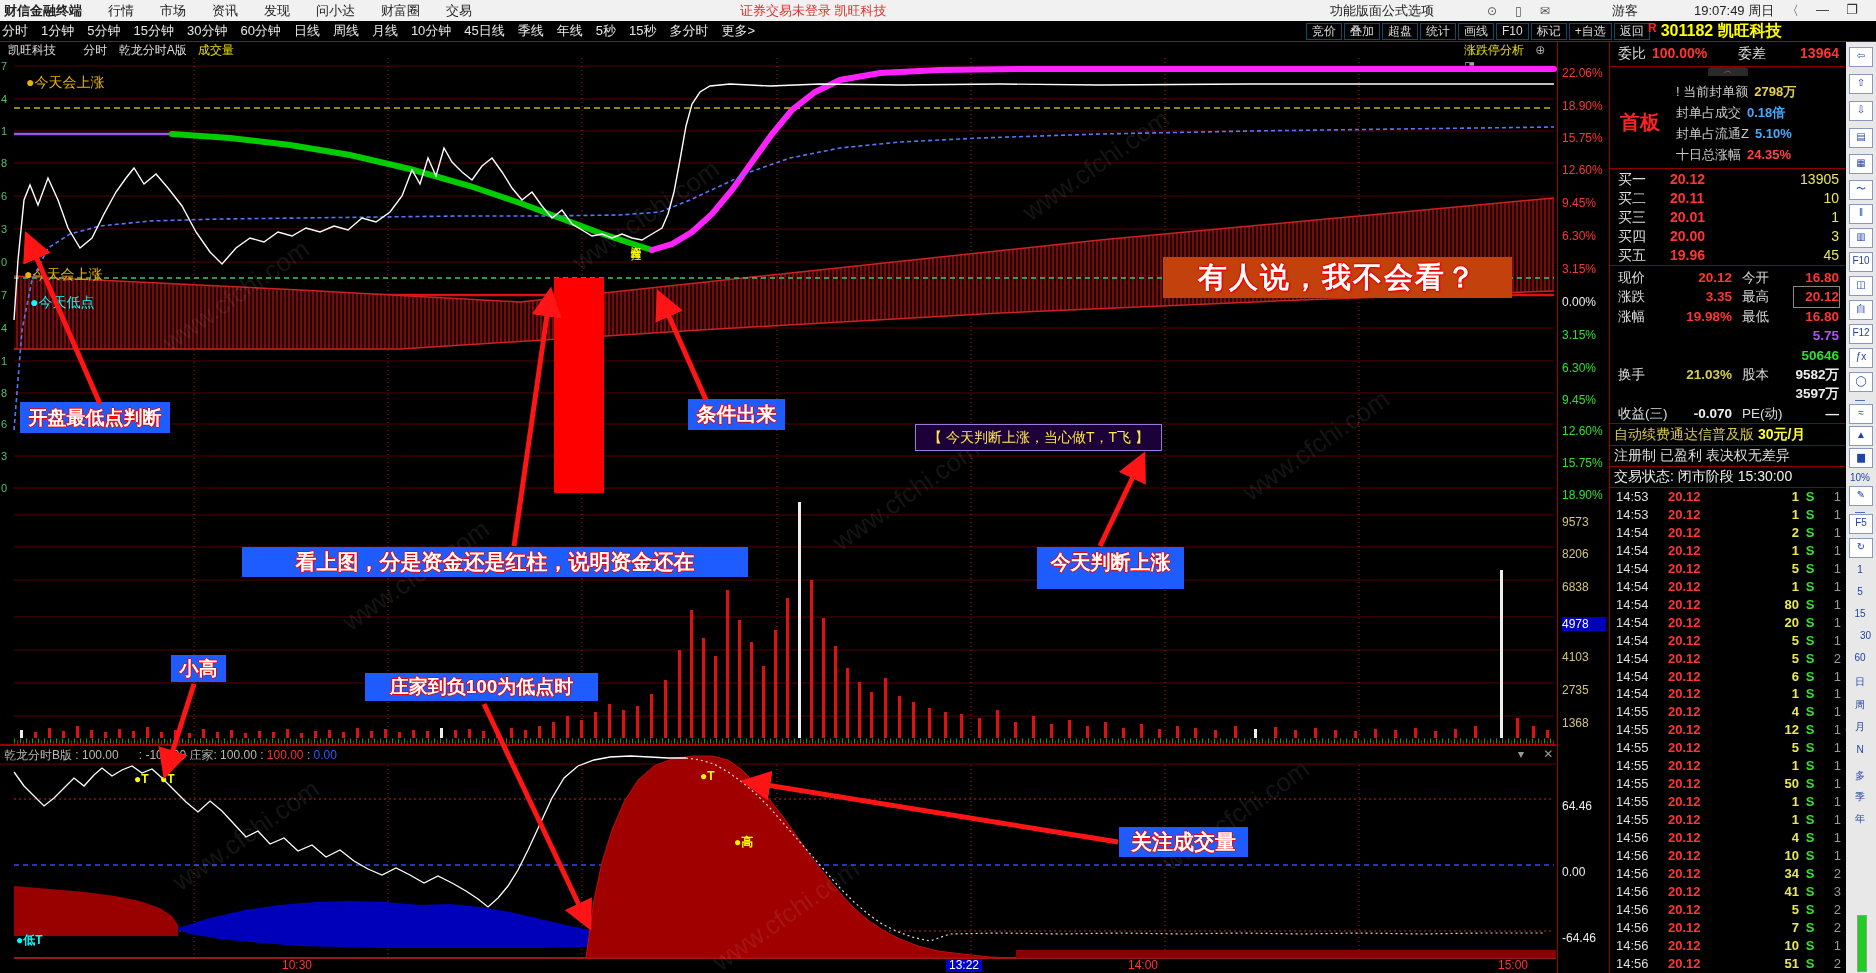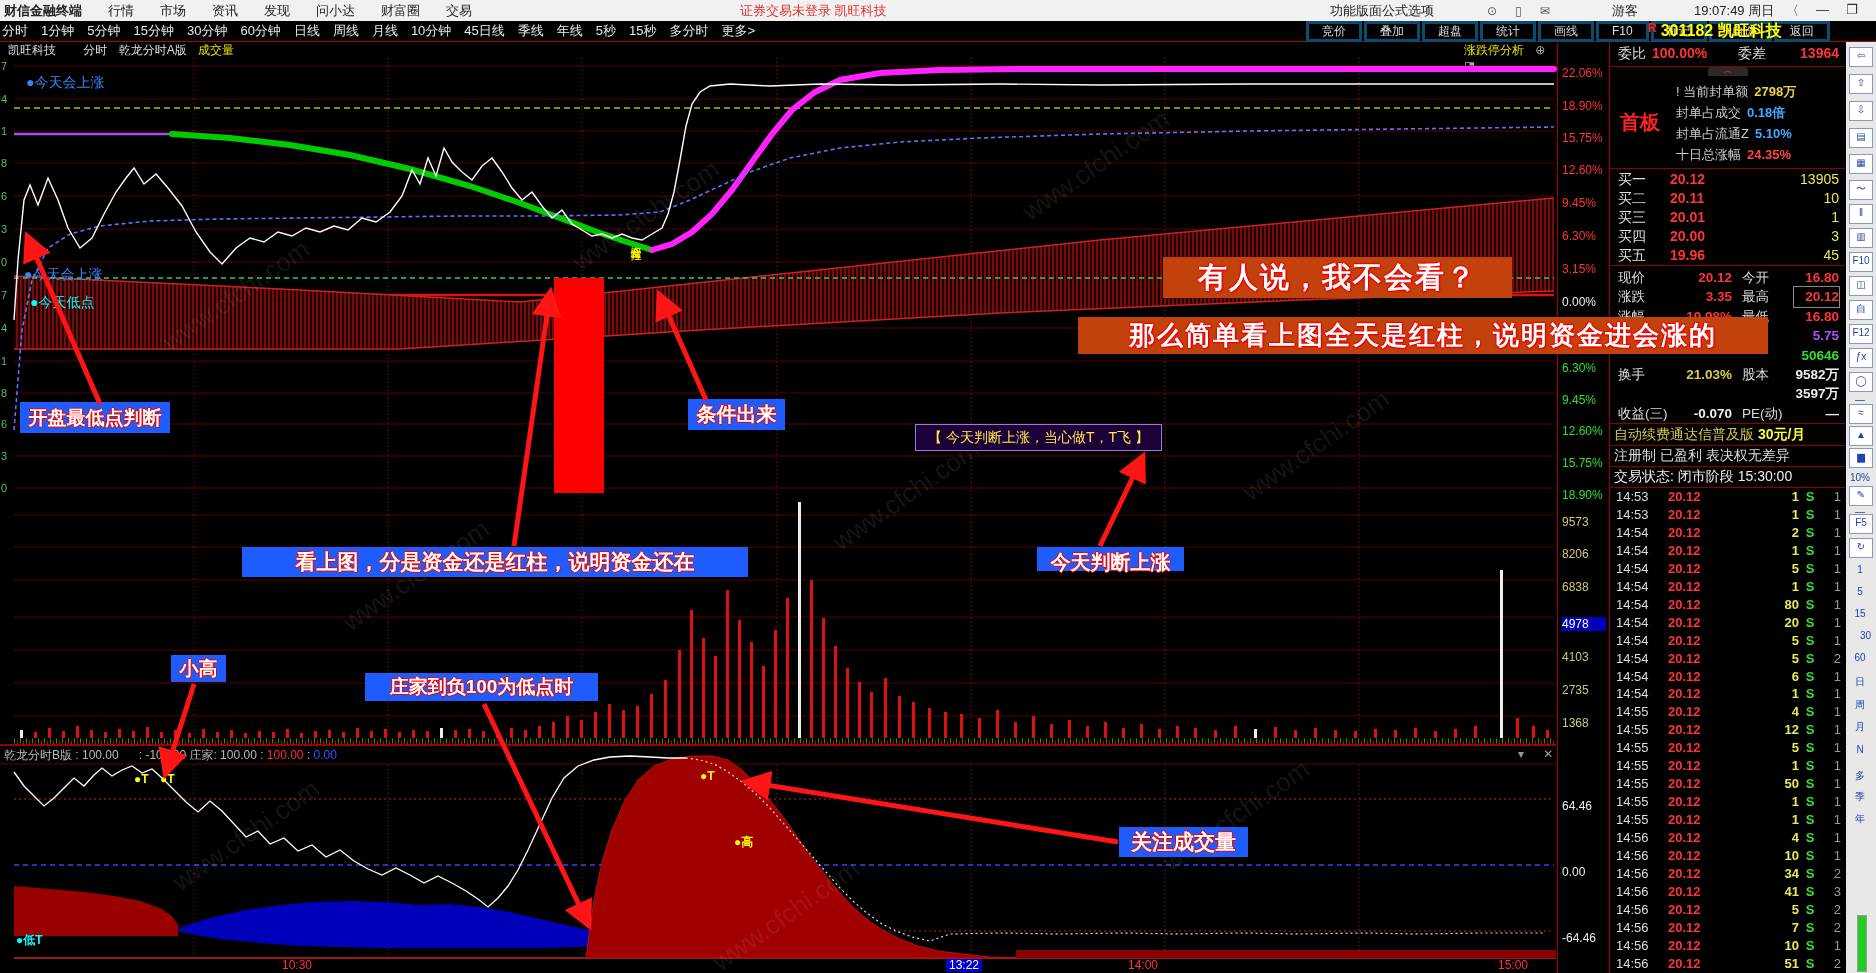--- a/index.html
+++ b/index.html
@@ -14,21 +14,21 @@
   #menubar .rmenu{position:absolute;display:flex;left:1330px;}
   #menubar .micons{position:absolute;left:1487px;display:flex;gap:18px;color:#555;font-size:12px;}
   #menubar .user{position:absolute;left:1612px;}
   #menubar .clock{position:absolute;left:1694px;}
   #menubar .winbtn{position:absolute;display:flex;gap:17px;left:1786px;color:#333;font-size:13px;}
   
   #toolbar{position:absolute;left:0;top:21px;width:1876px;height:20px;background:#000;
            border-bottom:1px solid #b00000;display:flex;align-items:center;font-size:13px;color:#e8e8e8;}
   #toolbar .periods{display:flex;gap:13px;margin-left:2px;white-space:nowrap;}
   #toolbar .tbuttons{position:absolute;left:1304px;display:flex;}
-  #toolbar .tbtn{border:3px solid #0c4a6e;padding:0 13px;margin-left:2px;font-size:12px;line-height:15px;color:#ddd;}
+  #toolbar .tbtn{border:1px solid #0c4a6e;padding:0 5px;margin-left:2px;font-size:12px;line-height:15px;color:#ddd;}
   #toolbar .stock{position:absolute;left:1648px;font-size:16px;font-weight:bold;color:#ffff00;}
   #toolbar .stock .rflag{color:#ff2222;font-size:12px;vertical-align:top;margin-right:4px;}
   
   #tabstrip{position:absolute;left:0;top:42px;width:1556px;height:15px;font-size:12px;color:#ddd;}
   #tabstrip span{margin-left:8px;}
   #tabstrip .yellow{color:#e8e000;}
   #tabstrip .right{position:absolute;left:1448px;color:#e8e000;}
   #tabstrip .ticon{color:#aaa;margin-left:8px;}
   svg.layer{position:absolute;left:0;top:0;pointer-events:none;}
   #cv{z-index:3;} #arrows{z-index:25;}
@@ -85,21 +85,21 @@
   .trow .tv{flex:1;text-align:right;color:#e8e855;font-weight:bold;}
   .trow .ts{width:22px;text-align:center;color:#33e033;font-weight:bold;}
   .trow .tn{width:20px;text-align:right;margin-right:4px;color:#999;}
   
   #strip{position:absolute;left:1846px;top:42px;width:30px;height:931px;background:#e8e8e8;z-index:10;}
   .sicon{position:absolute;left:3px;width:22px;height:18px;font-size:10px;line-height:16px;text-align:center;
          color:#2244aa;overflow:hidden;}
   .sicon.bx{border:1px solid #8899bb;background:#fff;}
   #sthumb{position:absolute;left:11px;top:873px;width:8px;height:55px;background:#22cc22;border:1px solid #999;}
   
-  .ylab{position:absolute;color:#3b82f6;font-size:14px;z-index:20;white-space:nowrap;}
+  .ylab{position:absolute;color:#eab308;font-size:14px;z-index:20;white-space:nowrap;}
   .cylab{position:absolute;color:#00ffff;font-size:14px;z-index:20;white-space:nowrap;}
   .bluebox{position:absolute;background:#1e5cff;color:#fff;font-weight:bold;text-align:center;z-index:20;
            white-space:nowrap;text-shadow:1px 0 0 #e00,-1px 0 0 #e00,0 1px 0 #e00,0 -1px 0 #e00;}
   .banner{position:absolute;background:#c2410c;color:#fff;font-weight:bold;text-align:center;z-index:30;
           white-space:nowrap;text-shadow:1px 0 1px #e00,-1px 0 1px #e00,0 1px 1px #e00,0 -1px 1px #e00,1px 1px 2px #e00;}
   #purplebox{position:absolute;left:915px;top:424px;width:245px;height:25px;background:#1c0038;
              border:1px solid #9a7ae0;color:#ffe84a;font-size:14px;line-height:25px;text-align:center;z-index:20;}
   #signal{position:absolute;left:628px;top:238px;writing-mode:vertical-rl;font-size:11px;color:#ffff00;
           z-index:8;letter-spacing:1px;}
   .wm{position:absolute;color:rgba(220,220,220,0.09);font-size:26px;transform:rotate(-35deg);z-index:4;white-space:nowrap;}
@@ -458,29 +458,28 @@
 <div id="bheader"><span class="g1">乾龙分时B版</span><span class="g1"> : 100.00</span><span class="g1">      : -100.00</span><span class="g1"> 庄家: 100.00</span><span class="g1"> : </span><span class="red">100.00</span><span class="g1"> : </span><span class="blue">0.00</span><span class="ctrl">▾ ✕</span></div>
 
 <div class="ylab" style="left:26px;top:74px;">●今天会上涨</div>
 <div class="ylab" style="left:24px;top:266px;">●今天会上涨</div>
 <div class="cylab" style="left:30px;top:294px;">●今天低点</div>
 <div id="signal">资金回拉</div>
 
 <div class="bluebox" style="left:20px;top:402px;width:150px;height:31px;font-size:19px;line-height:31px;">开盘最低点判断</div>
 <div class="bluebox" style="left:688px;top:399px;width:97px;height:31px;font-size:20px;line-height:31px;">条件出来</div>
 <div class="bluebox" style="left:242px;top:547px;width:506px;height:30px;font-size:21px;line-height:30px;">看上图，分是资金还是红柱，说明资金还在</div>
-<div class="bluebox" style="left:1037px;top:547px;width:147px;height:24px;font-size:20px;line-height:30px;">今天判断上涨</div>
+<div class="bluebox" style="left:1037px;top:547px;width:147px;height:42px;font-size:20px;line-height:30px;">今天判断上涨</div>
 <div class="bluebox" style="left:171px;top:655px;width:55px;height:27px;font-size:19px;line-height:27px;">小高</div>
 <div class="bluebox" style="left:365px;top:673px;width:233px;height:28px;font-size:19px;line-height:28px;">庄家到负100为低点时</div>
 <div class="bluebox" style="left:1119px;top:827px;width:129px;height:30px;font-size:21px;line-height:30px;">关注成交量</div>
 
 <div id="purplebox">【 今天判断上涨，当心做T，T飞 】</div>
 
 <div class="banner" style="left:1163px;top:257px;width:349px;height:41px;font-size:29px;line-height:41px;letter-spacing:2px;">有人说，我不会看？</div>
-<div class="banner" style="left:1078px;top:317px;width:690px;height:37px;font-size:26px;line-height:37px;letter-spacing:2px;">那么简单看上图全天是红柱，说明资金进会涨的</div>
 
 <div class="vline" style="left:1557px;"></div>
 <div class="vline" style="left:1609px;"></div>
 <div id="panel">
   <div id="wb">
     <span class="lab">委比</span>
     <span class="val">100.00%</span>
     <span class="lab2">委差</span>
     <span class="val2">13964</span>
   </div>

